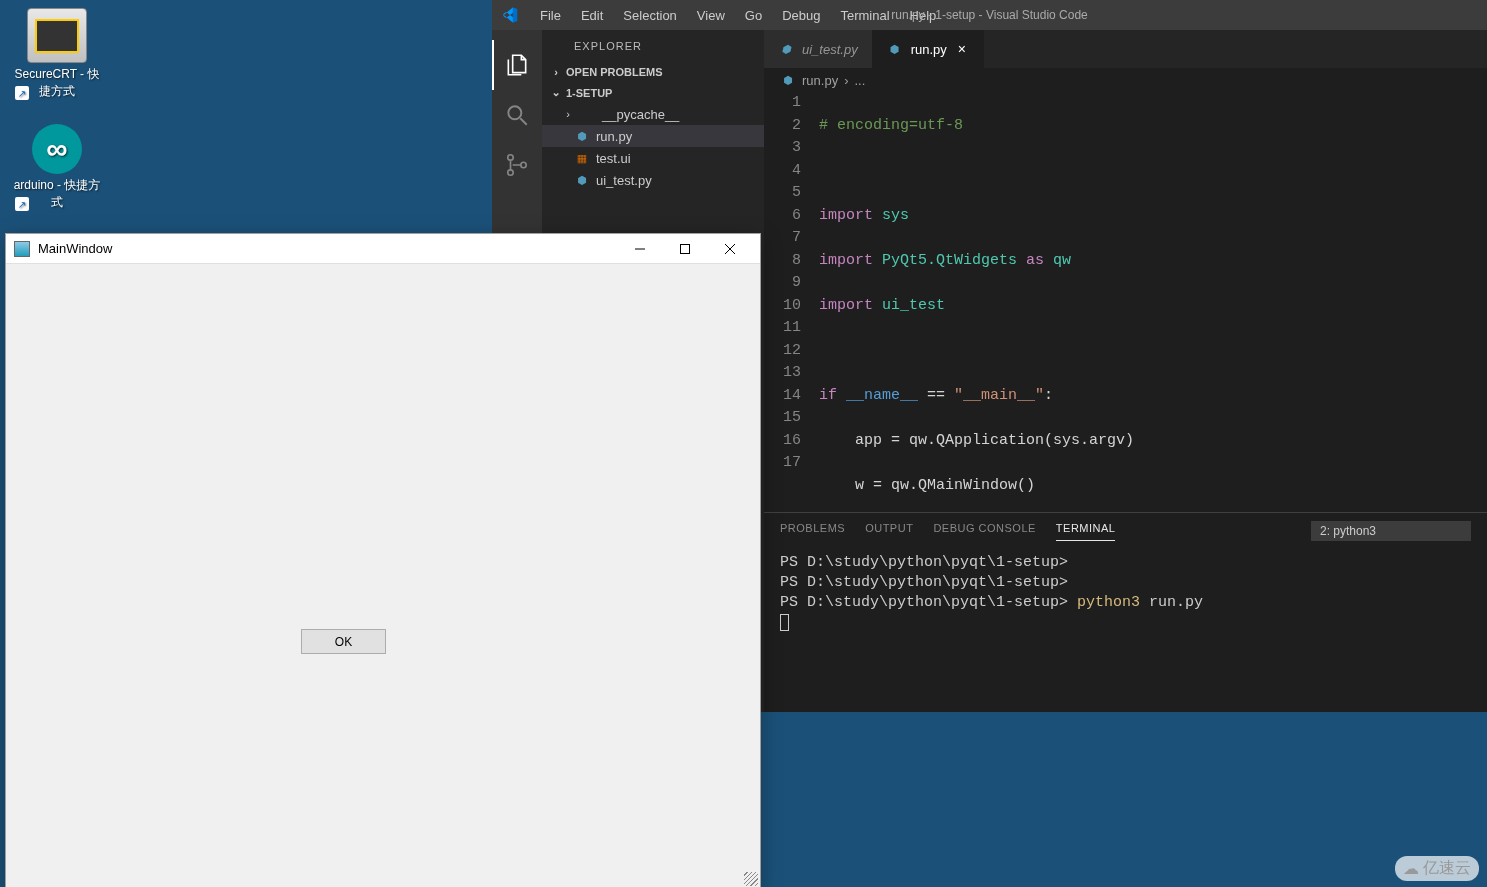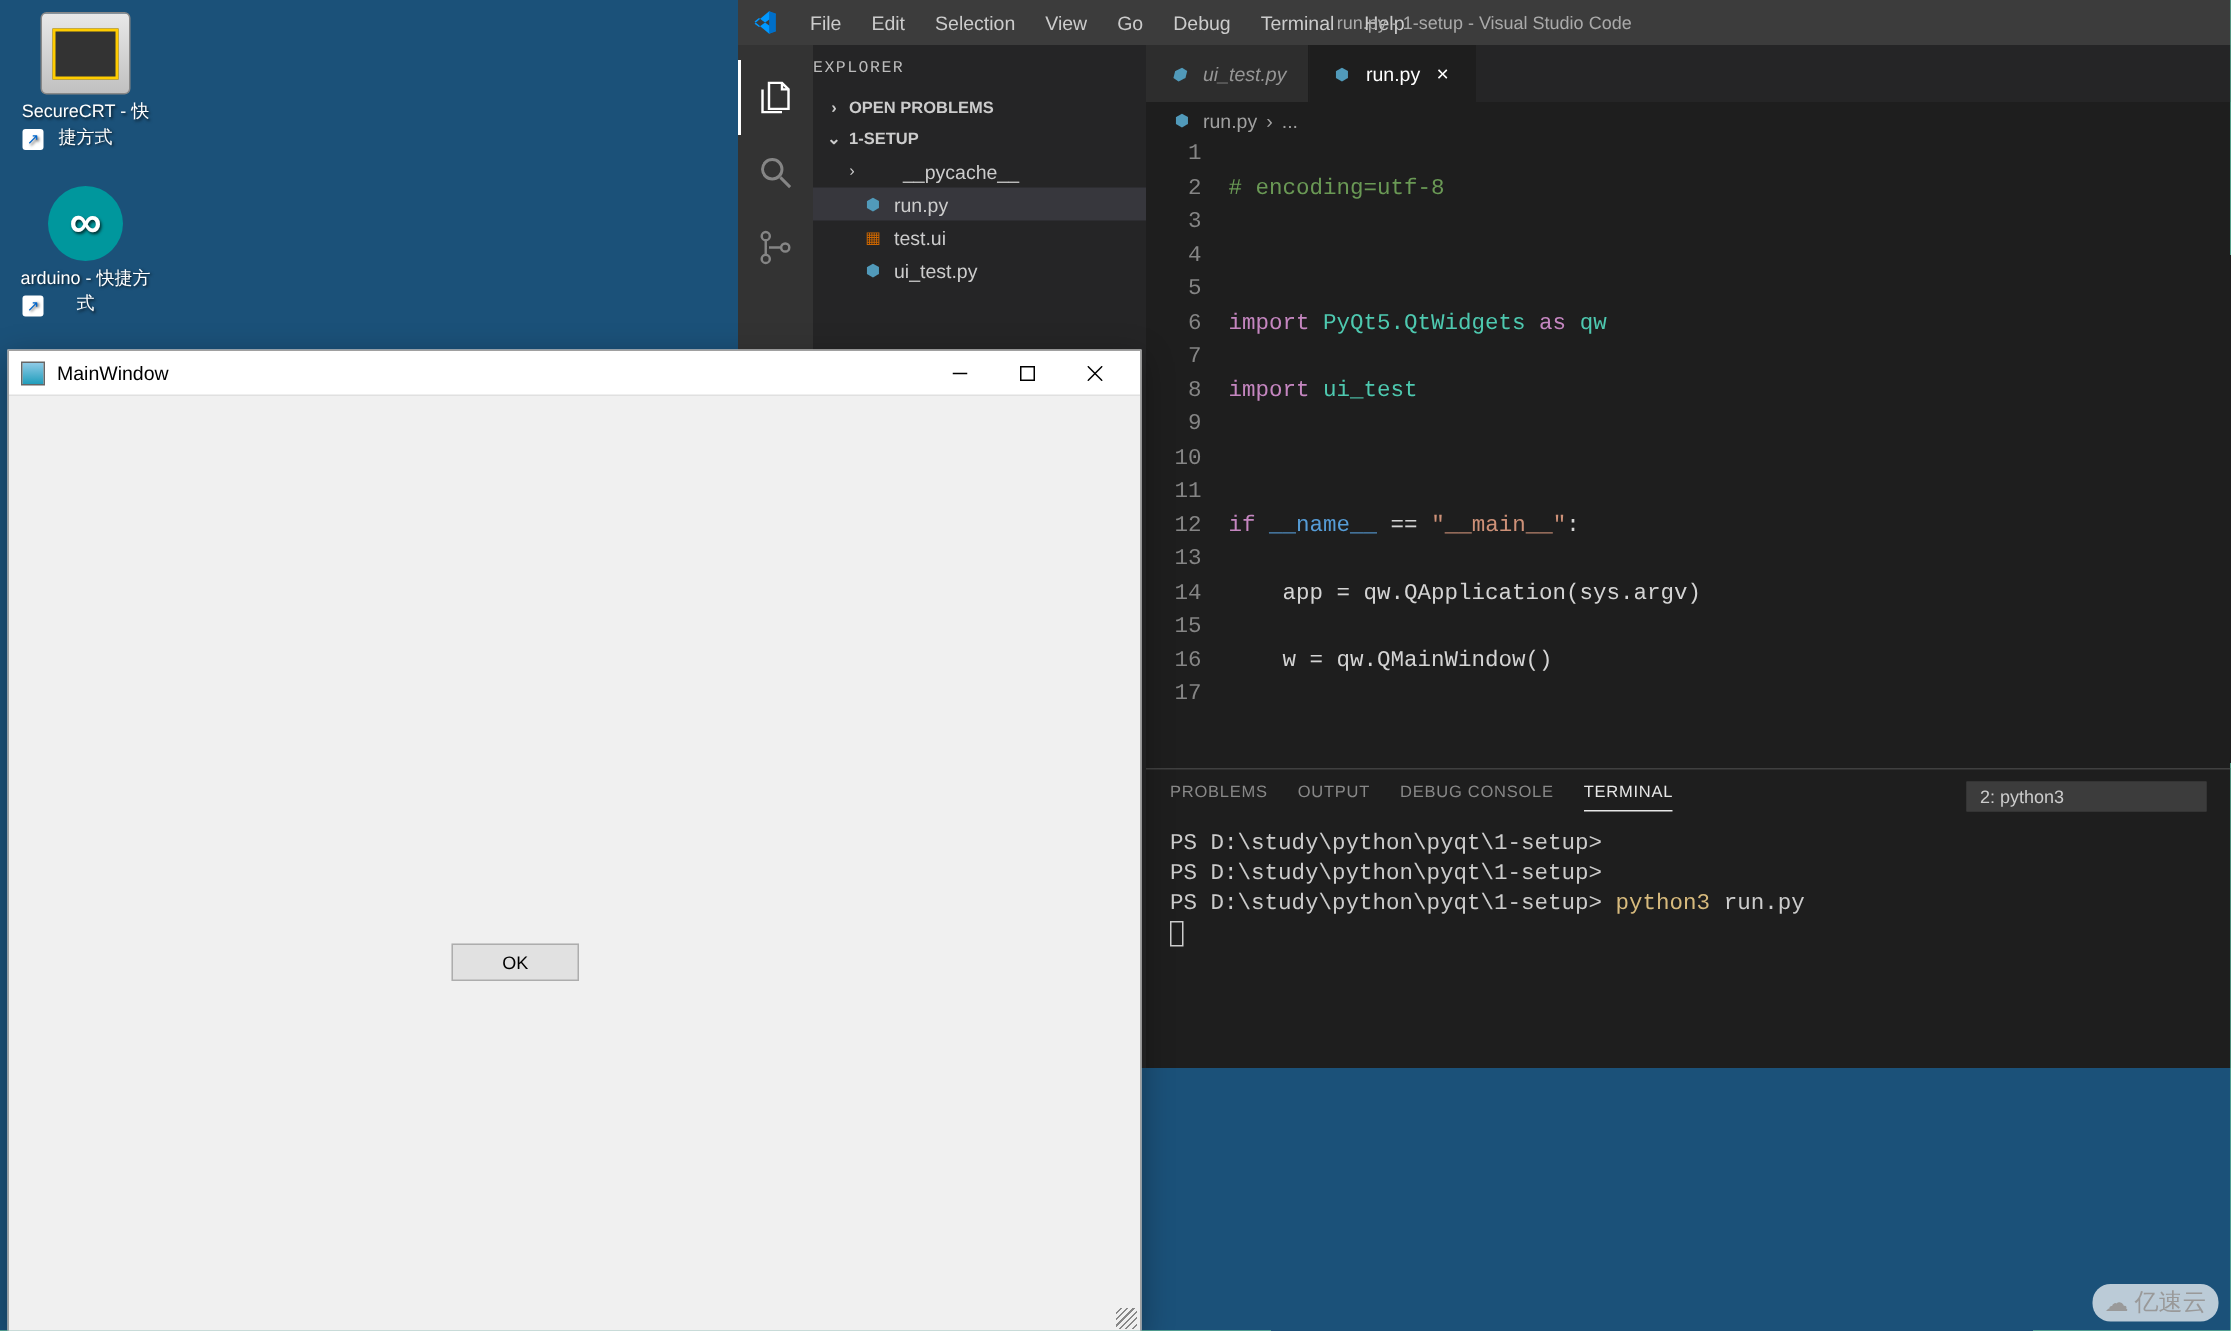--- a/index.html
+++ b/index.html
@@ -99,25 +99,24 @@
 
     
     .sidebar {
       width: 222px;
       background: #252526;
       display: flex;
       flex-direction: column;
       color: #ccc;
     }
     .sidebar-title {
-      padding: 10px 0;
+      padding: 10px 32px;
       font-size: 11px;
       letter-spacing: 1px;
       color: #bbb;
-      font-family: Liberation Mono, monospace;
     }
     .section-header {
       padding: 4px 8px;
       font-size: 11px;
       font-weight: bold;
       cursor: pointer;
       display: flex;
       align-items: center;
       gap: 4px;
     }
@@ -419,20 +418,21 @@
             <div>12</div>
             <div>13</div>
             <div>14</div>
             <div>15</div>
             <div>16</div>
             <div>17</div>
         </div>
         <div class="code">
 <div class="code-line"><span class="comment"># encoding=utf-8</span></div>
 <div class="code-line"></div>
+<div class="code-line"><span class="keyword">import</span> <span class="identifier">sys</span></div>
 <div class="code-line"><span class="keyword">import</span> <span class="identifier">PyQt5.QtWidgets</span> <span class="keyword">as</span> <span class="identifier">qw</span></div>
 <div class="code-line"><span class="keyword">import</span> <span class="identifier">ui_test</span></div>
 <div class="code-line"></div>
 <div class="code-line"><span class="keyword">if</span> <span class="builtin">__name__</span> <span class="op">==</span> <span class="string">"__main__"</span><span class="op">:</span></div>
 <div class="code-line">    <span>app = qw.QApplication(sys.argv)</span></div>
 <div class="code-line">    <span>w = qw.QMainWindow()</span></div>
 <div class="code-line"></div>
 <div class="code-line">    <span>w.show()</span></div>
 <div class="code-line">    <span>ui.setupUi(w)</span></div>
 

